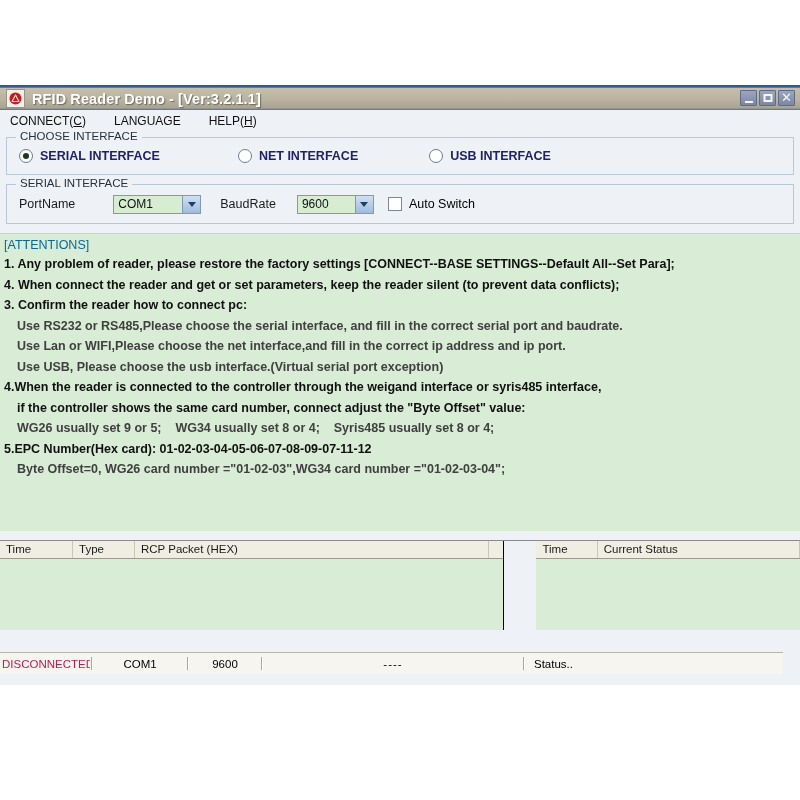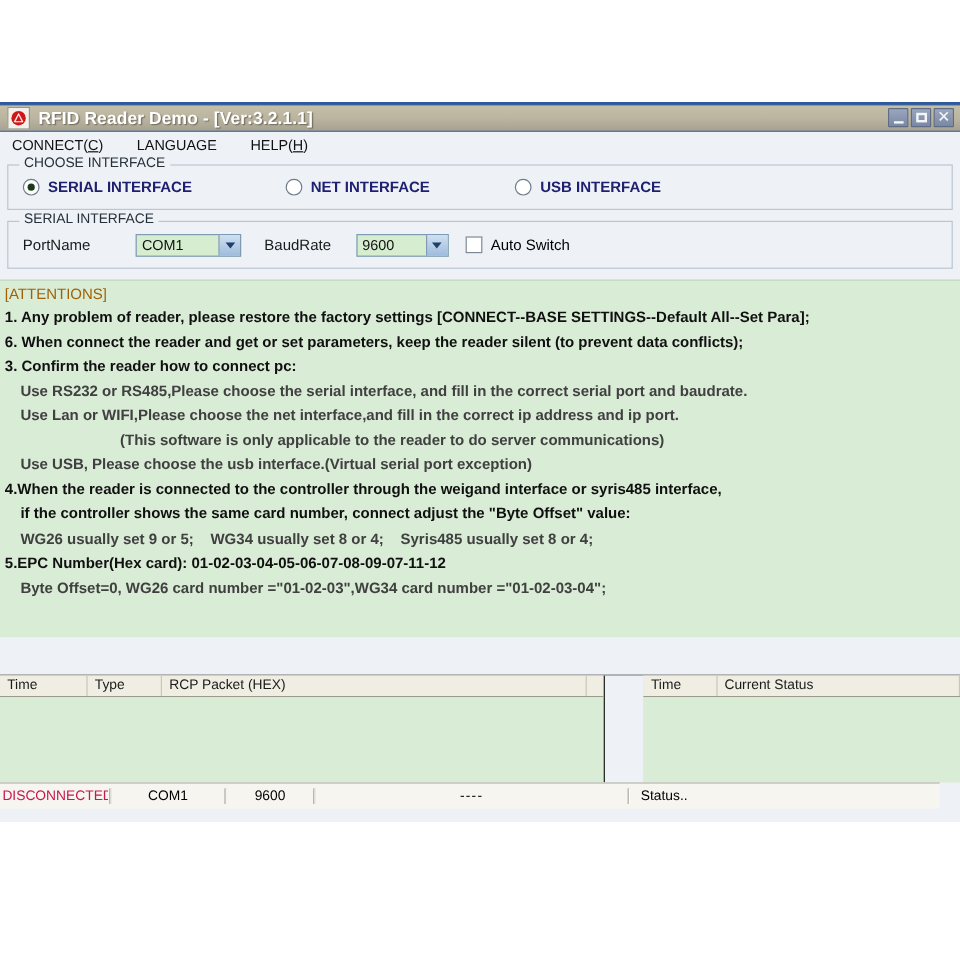--- a/index.html
+++ b/index.html
@@ -192,42 +192,42 @@
     left:0;right:0;
     top:148px;
     height:298px;
     background:#d9ecd6;
     border-top:1px solid #c3d6c1;
     padding:3px 0 0 4px;
     box-sizing:border-box;
     overflow:hidden;
   }
   .att-title{
-    color:#a16207;
+    color:#0369a1;
     font-size:12.5px;
     font-weight:normal;
     margin:1px 0 2px 0;
   }
   .att-line{
     font-size:12.5px;
     line-height:20.5px;
     white-space:pre;
     color:#101010;
   }
   .att-line.b{font-weight:bold;}
   .att-line.blue{color:#404040;font-weight:bold;}
   .att-line.ind1{padding-left:13px;}
   .att-line.ind2{padding-left:13px;}
   .att-line.ind3{padding-left:96px;}
 
   
   .tables{
     position:absolute;
     left:0;right:0;
-    top:477px;
+    top:455px;
     height:90px;
     display:flex;
     border-top:1px solid #8a8a8a;
     box-sizing:border-box;
     gap:32px;
   }
   .tbl{
     height:100%;
     box-sizing:border-box;
     background:#d9ecd6;
@@ -376,25 +376,24 @@
         </div>
 
       </div>
     </div>
   </div>
 
   <div class="attentions">
     <div class="att-title">[ATTENTIONS]</div>
     <div id="att-lines">
         <div class="att-line b">1. Any problem of reader, please restore the factory settings [CONNECT--BASE SETTINGS--Default All--Set Para];</div>
-        <div class="att-line b">6. When connect the reader and get or set parameters, keep the reader silent (to prevent data conflicts);</div>
+        <div class="att-line b">4. When connect the reader and get or set parameters, keep the reader silent (to prevent data conflicts);</div>
         <div class="att-line b">3. Confirm the reader how to connect pc:</div>
         <div class="att-line blue ind1">Use RS232 or RS485,Please choose the serial interface, and fill in the correct serial port and baudrate.</div>
         <div class="att-line blue ind1">Use Lan or WIFI,Please choose the net interface,and fill in the correct ip address and ip port.</div>
-        <div class="att-line blue ind3">(This software is only applicable to the reader to do server communications)</div>
         <div class="att-line blue ind1">Use USB, Please choose the usb interface.(Virtual serial port exception)</div>
         <div class="att-line b">4.When the reader is connected to the controller through the weigand interface or syris485 interface,</div>
         <div class="att-line b ind2">if the controller shows the same card number, connect adjust the "Byte Offset" value:</div>
         <div class="att-line blue ind1">WG26 usually set 9 or 5;    WG34 usually set 8 or 4;    Syris485 usually set 8 or 4;</div>
         <div class="att-line b">5.EPC Number(Hex card): 01-02-03-04-05-06-07-08-09-07-11-12</div>
         <div class="att-line blue ind1">Byte Offset=0, WG26 card number ="01-02-03",WG34 card number ="01-02-03-04";</div>
       </div>
   </div>
 
   <div class="tables">

